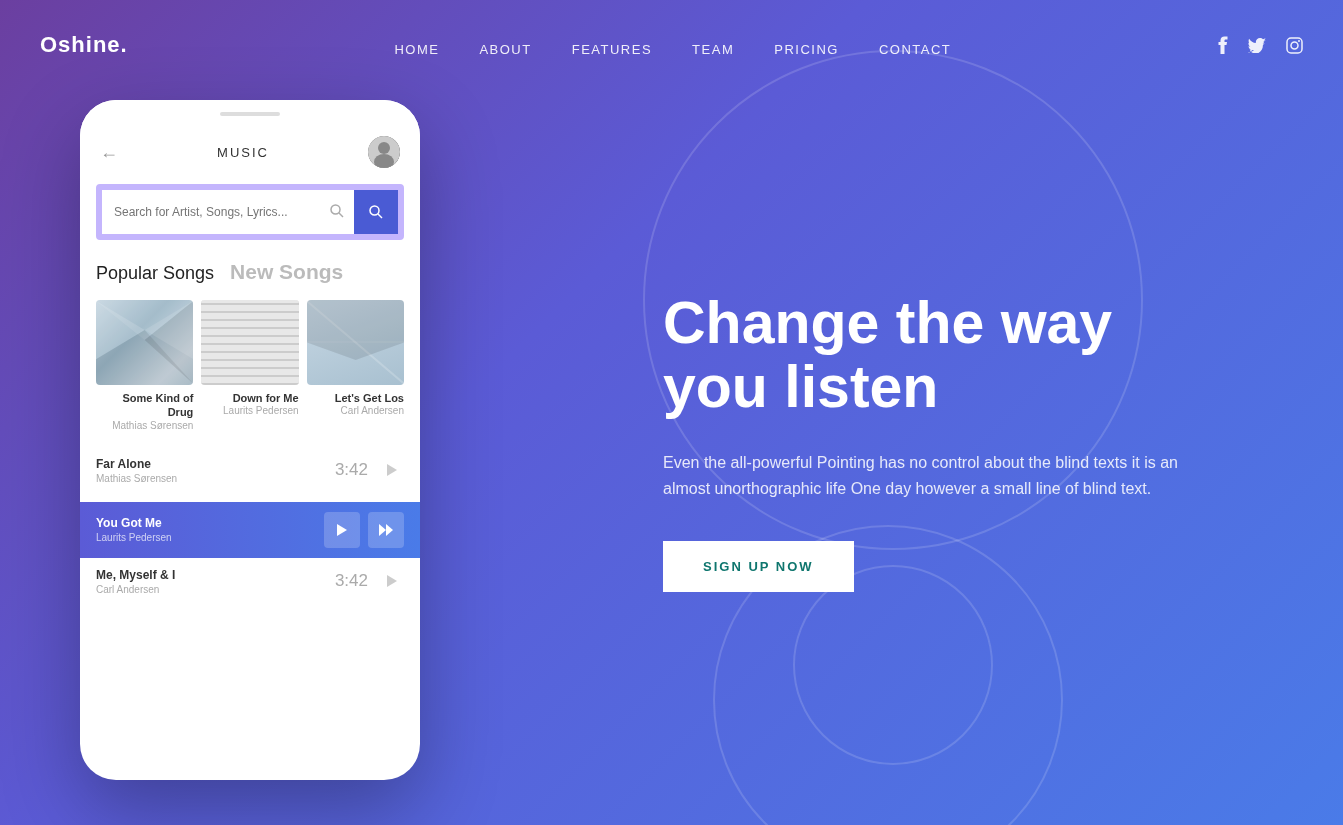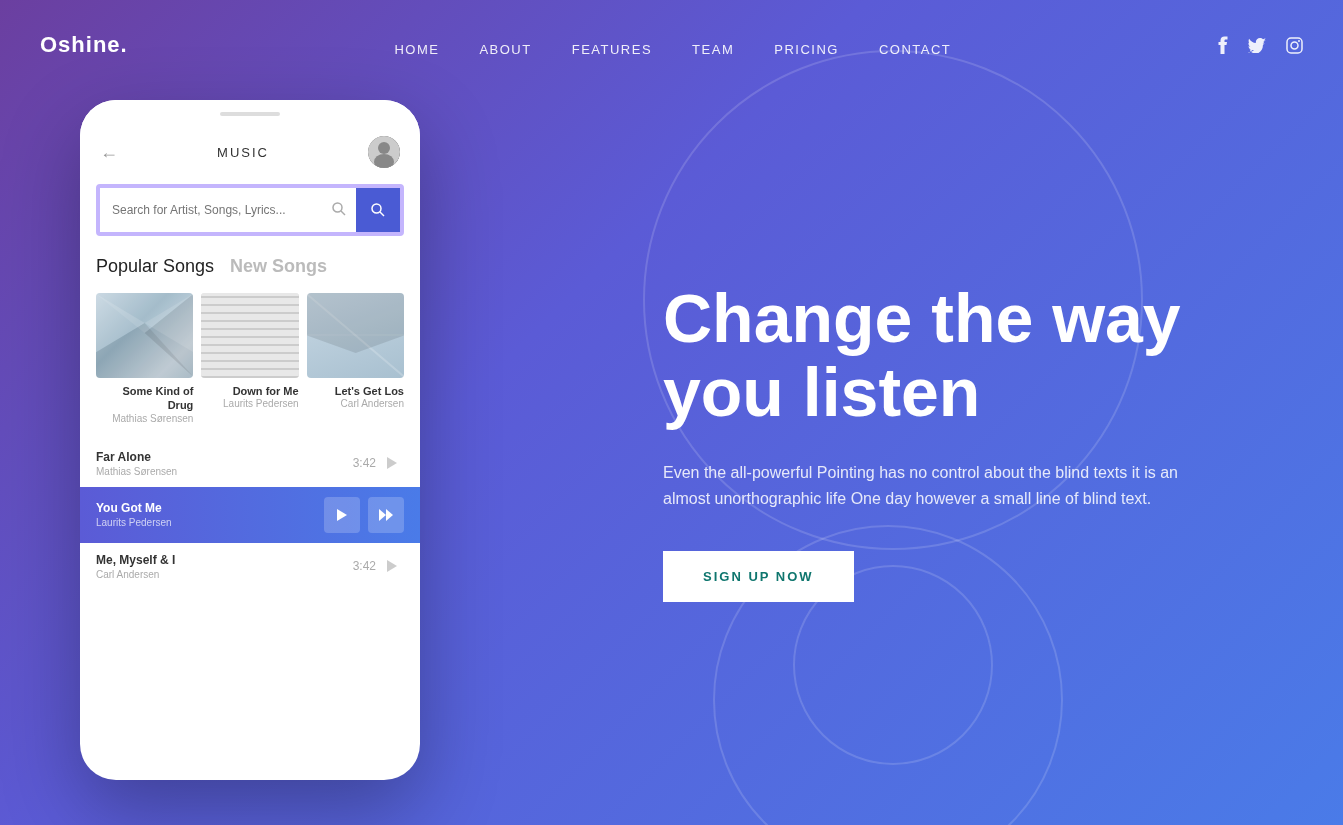--- a/index.html
+++ b/index.html
@@ -144,21 +144,21 @@
       align-items: center;
       justify-content: center;
       font-size: 14px;
     }
 
     
     .phone-search {
       display: flex;
       align-items: center;
       margin: 8px 16px;
-      border: 4px solid #c4b5fd;
+      border: 6px solid #c4b5fd;
       border-radius: 4px;
       overflow: hidden;
     }
     .search-input-area {
       flex: 1;
       padding: 10px 12px;
       font-size: 12px;
       color: #aaa;
       border: none;
       outline: none;
@@ -188,21 +188,21 @@
     }
     .tab-popular {
       font-size: 18px;
       font-weight: 800;
       color: #222;
     }
     .tab-popular span {
       font-weight: 400;
     }
     .tab-new {
-      font-size: 18px;
+      font-size: 21px;
       color: #bbb;
       font-weight: 400;
     }
     .tab-new span {
       font-weight: 700;
     }
 
     
     .song-cards {
       display: flex;
@@ -260,20 +260,21 @@
       overflow: hidden;
     }
     .playlist-item {
       display: flex;
       align-items: center;
       padding: 10px 16px;
       position: relative;
     }
     .playlist-item.active {
       background: linear-gradient(90deg, #5B5BD6 0%, #4A7BE8 100%);
+      margin-top: 8px;
     }
     .playlist-info {
       flex: 1;
     }
     .playlist-name {
       font-size: 12px;
       color: #333;
       font-weight: 400;
     }
     .playlist-name span { font-weight: 700; }
@@ -282,23 +283,23 @@
     }
     .playlist-artist {
       font-size: 10px;
       color: #aaa;
       margin-top: 2px;
     }
     .playlist-item.active .playlist-artist {
       color: rgba(255,255,255,0.7);
     }
     .playlist-duration {
-      font-size: 12px;
+      font-size: 17px;
       color: #aaa;
-      margin-right: 4px;
+      margin-right: 12px;
     }
     .playlist-play-btn {
       width: 24px;
       height: 24px;
       display: flex;
       align-items: center;
       justify-content: center;
     }
     .play-triangle {
       width: 0;
@@ -331,21 +332,21 @@
       right: 0;
       top: 58px;
       width: 780px;
       height: calc(100% - 58px);
       display: flex;
       flex-direction: column;
       justify-content: center;
       padding: 60px 100px;
     }
     .hero-title {
-      font-size: 68px;
+      font-size: 59px;
       font-weight: 800;
       color: white;
       line-height: 1.1;
       margin-bottom: 30px;
     }
     .hero-desc {
       font-size: 16px;
       color: rgba(255,255,255,0.85);
       line-height: 1.6;
       max-width: 520px;

